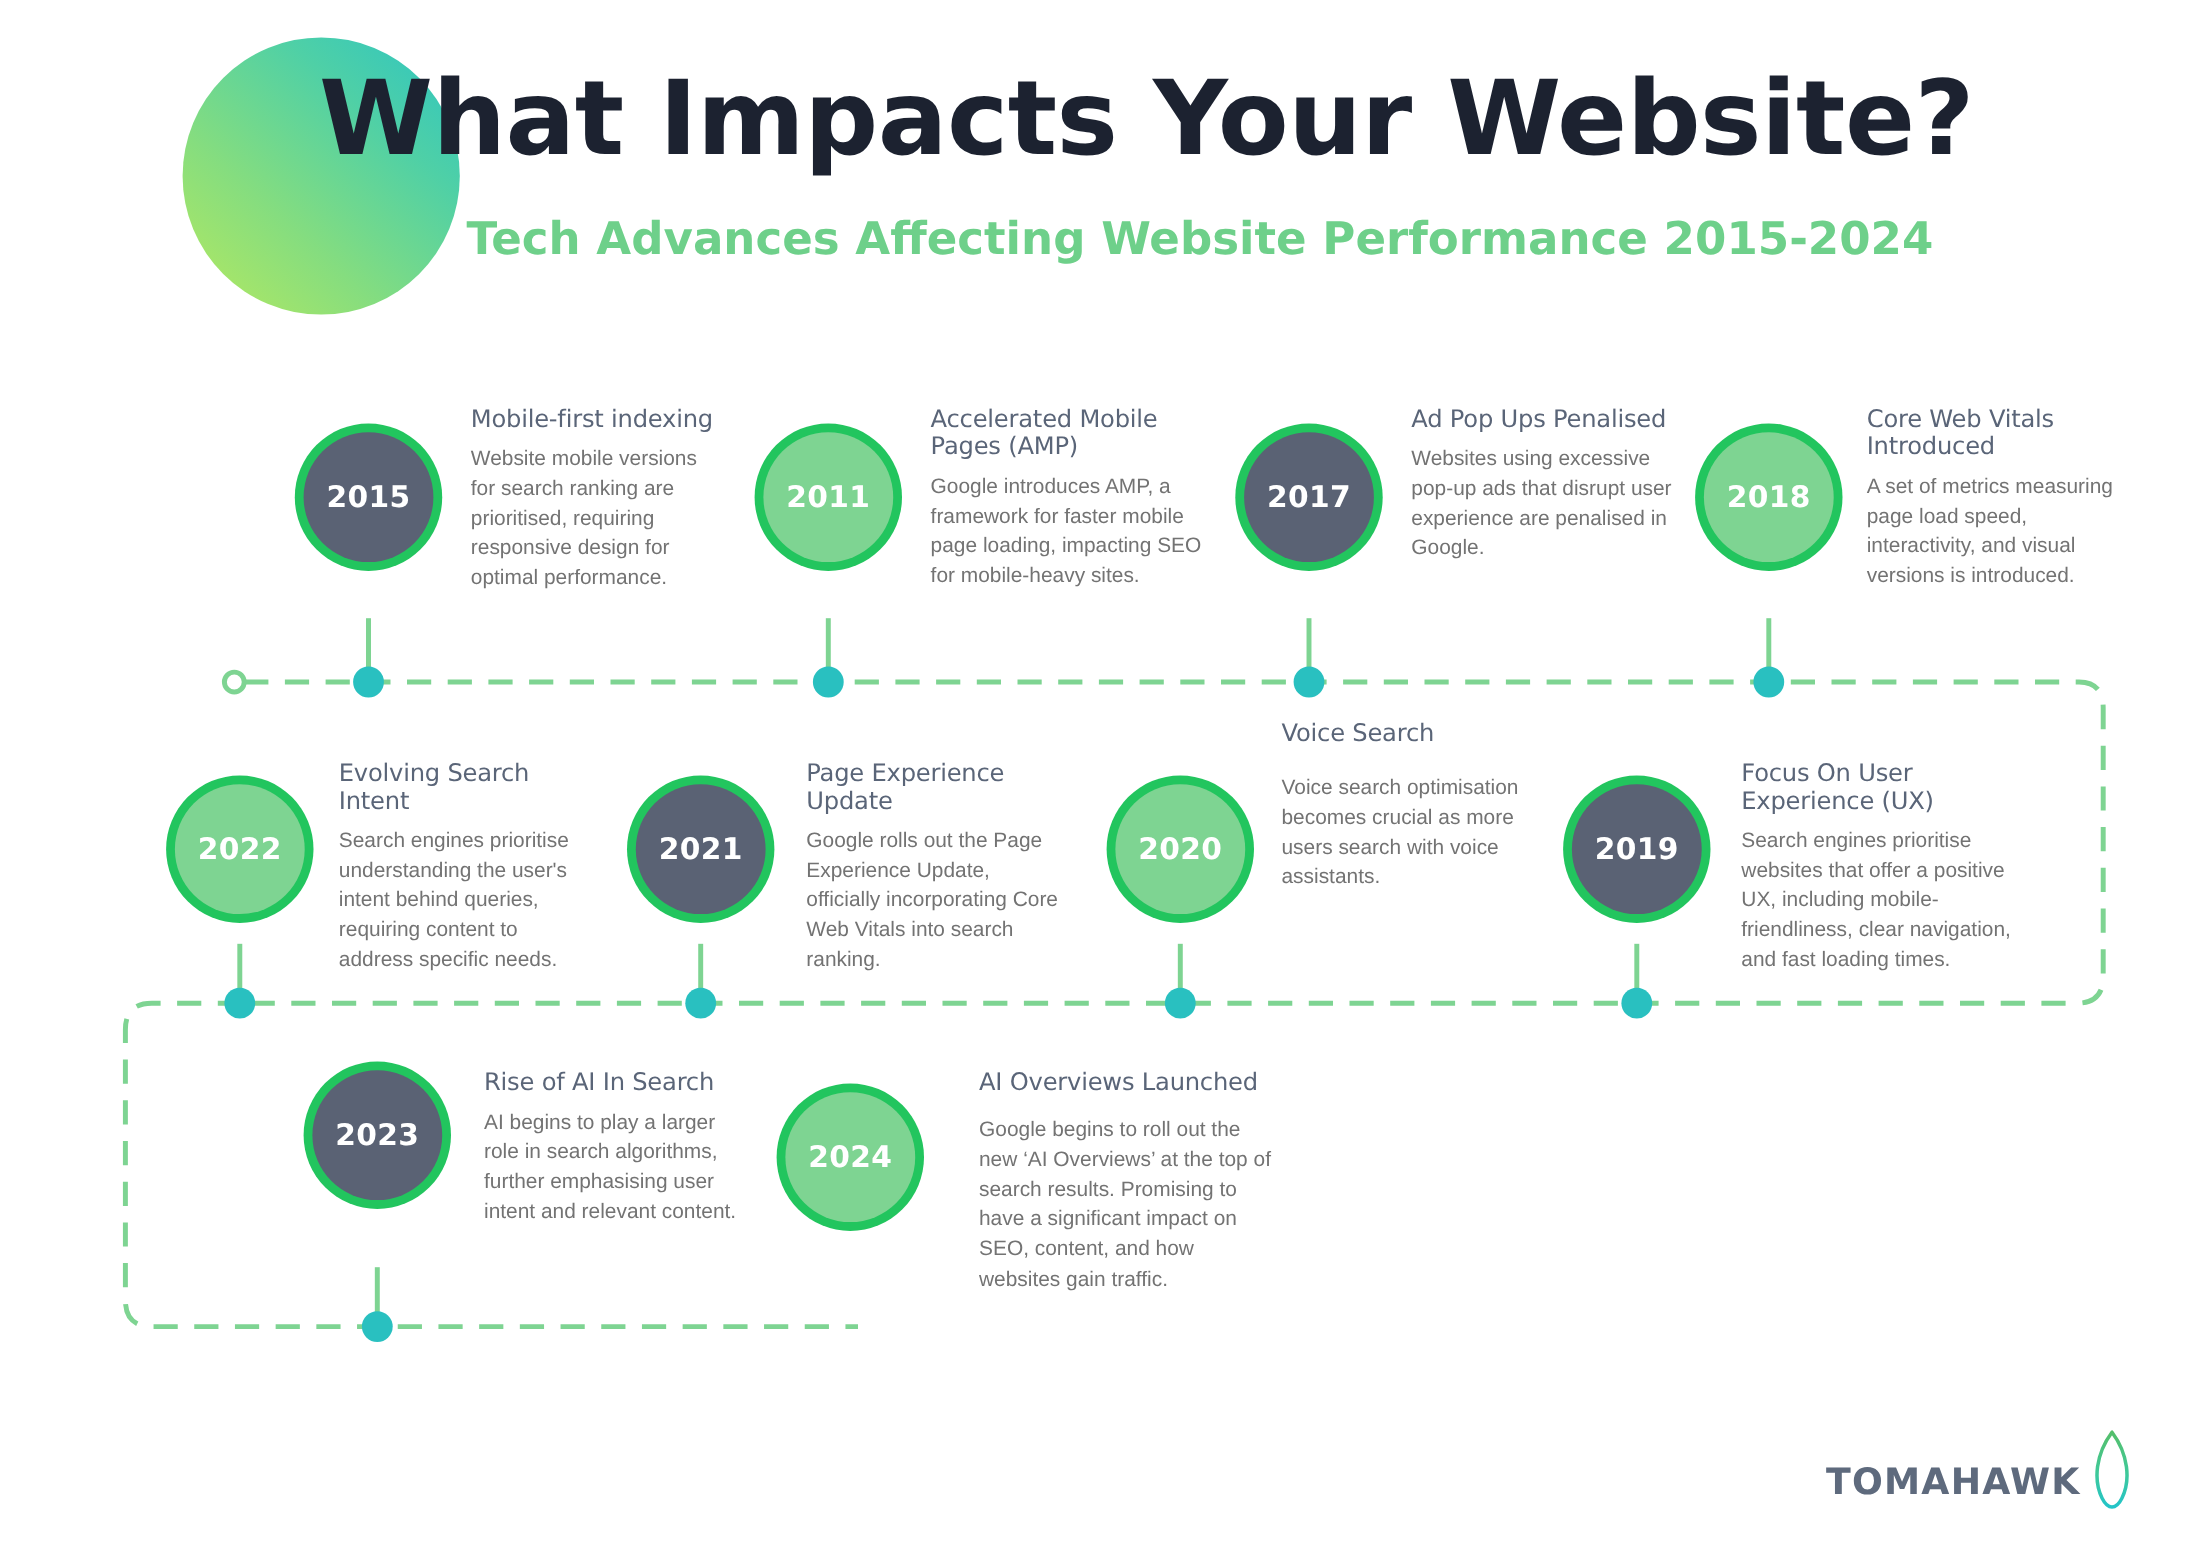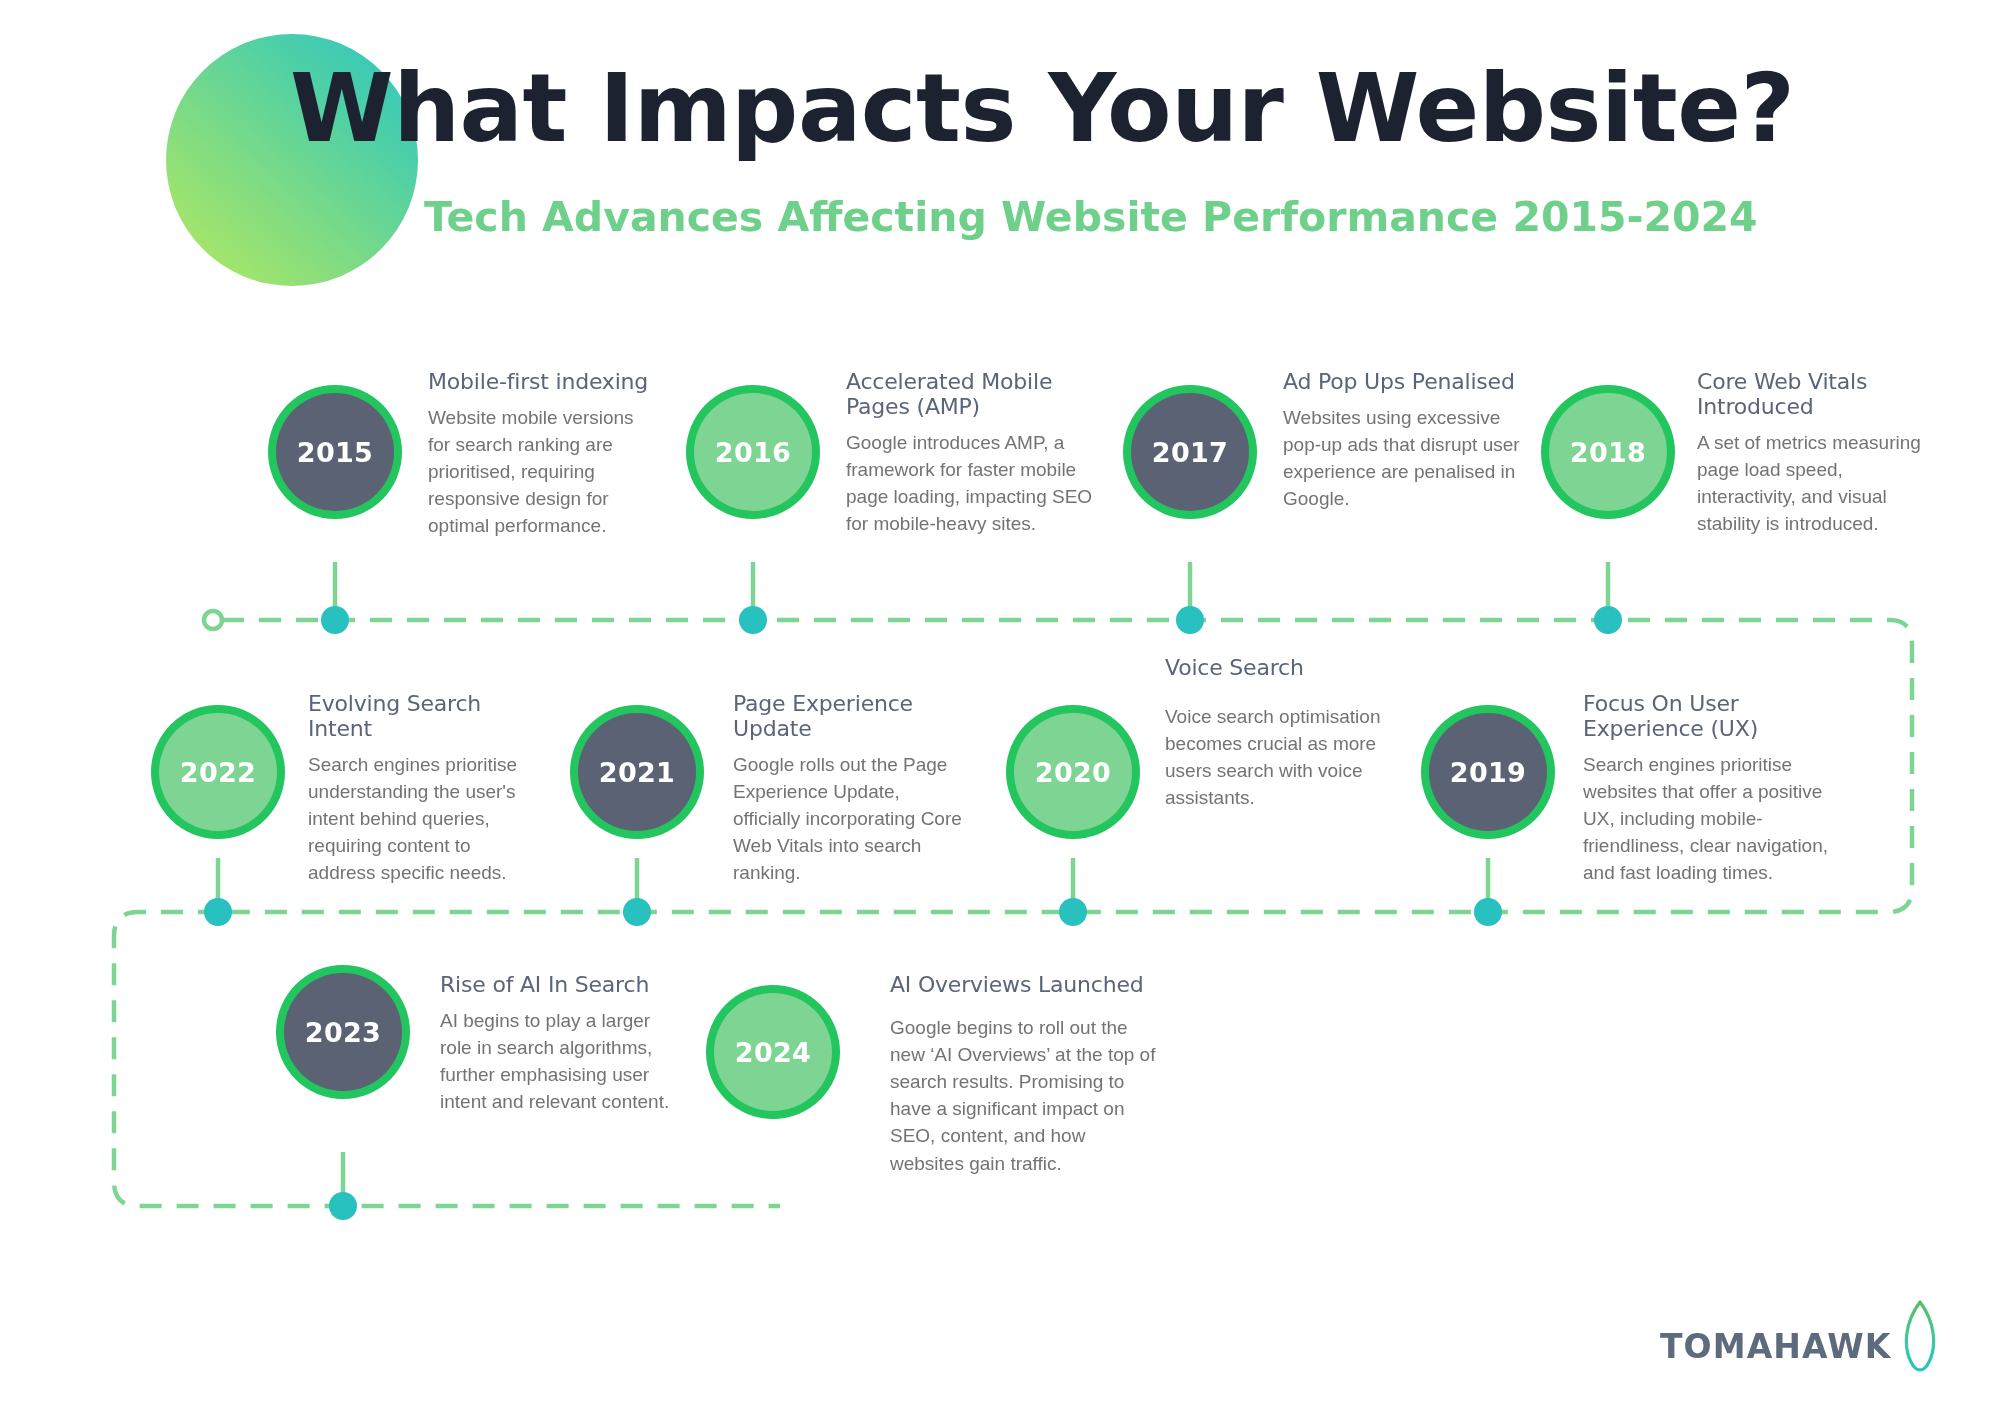--- a/index.html
+++ b/index.html
@@ -177,21 +177,21 @@
       <div class="bubble dark">2015</div>
     </div>
     <div class="text-col" style="left:428px; top:370px; width:228px;">
       <div class="node-title">Mobile-first indexing</div>
       <div class="node-body">Website mobile versions for search ranking are prioritised, requiring responsive design for optimal performance.</div>
     </div>
   </div>
 
   <div class="node">
     <div class="bubble-wrap" style="left:686px; top:385px;">
-      <div class="bubble green">2016</div>
+      <div class="bubble green">2011</div>
     </div>
     <div class="text-col" style="left:846px; top:370px; width:264px;">
       <div class="node-title">Accelerated Mobile Pages (AMP)</div>
       <div class="node-body">Google introduces AMP, a framework for faster mobile page loading, impacting SEO for mobile-heavy sites.</div>
     </div>
   </div>
 
   <div class="node">
     <div class="bubble-wrap" style="left:1123px; top:385px;">
       <div class="bubble dark">2017</div>
@@ -201,21 +201,21 @@
       <div class="node-body">Websites using excessive pop-up ads that disrupt user experience are penalised in Google.</div>
     </div>
   </div>
 
   <div class="node">
     <div class="bubble-wrap" style="left:1541px; top:385px;">
       <div class="bubble green">2018</div>
     </div>
     <div class="text-col" style="left:1697px; top:370px; width:240px;">
       <div class="node-title">Core Web Vitals Introduced</div>
-      <div class="node-body">A set of metrics measuring page load speed, interactivity, and visual stability is introduced.</div>
+      <div class="node-body">A set of metrics measuring page load speed, interactivity, and visual versions is introduced.</div>
     </div>
   </div>
 
   <div class="node">
     <div class="bubble-wrap" style="left:151px; top:705px;">
       <div class="bubble green">2022</div>
     </div>
     <div class="text-col" style="left:308px; top:692px; width:234px;">
       <div class="node-title">Evolving Search Intent</div>
       <div class="node-body">Search engines prioritise understanding the user's intent behind queries, requiring content to address specific needs.</div>

